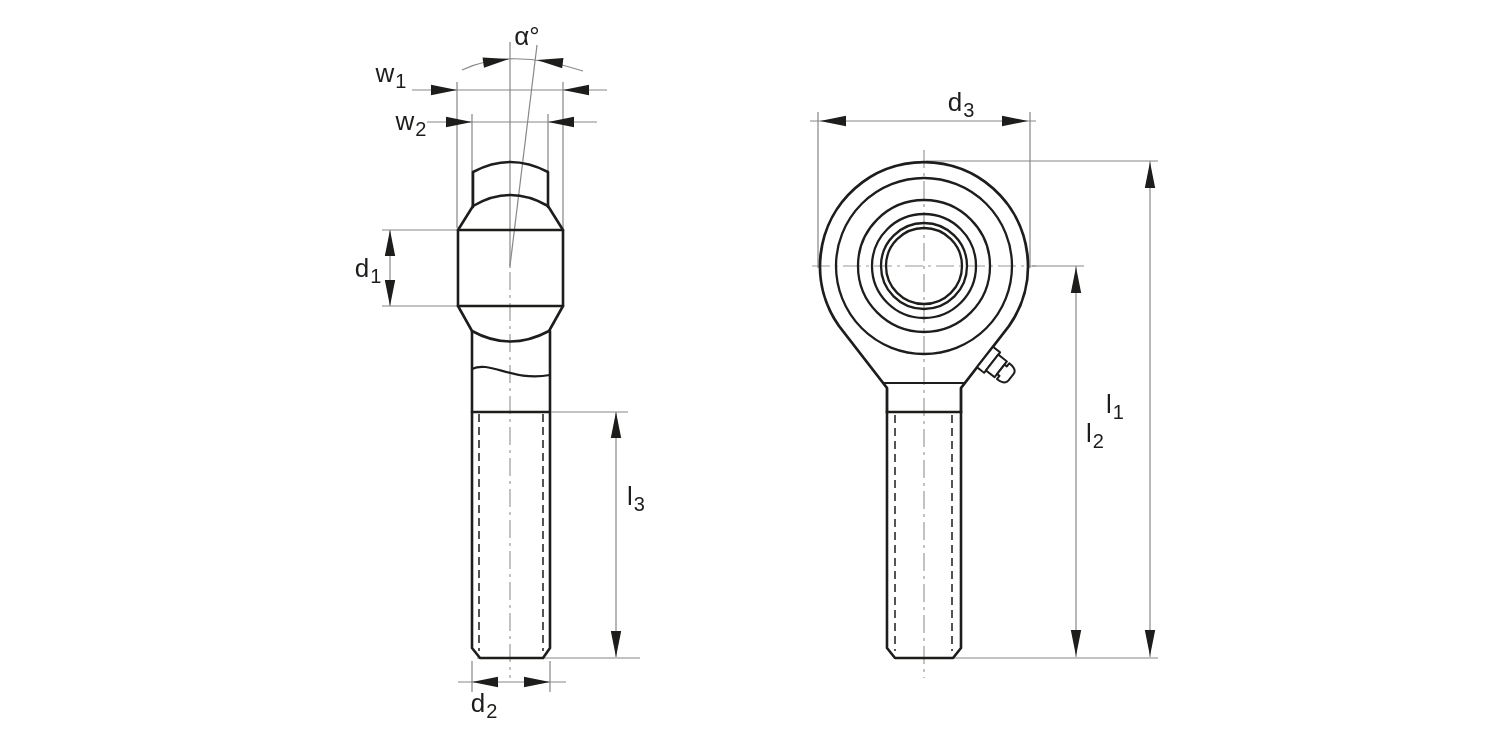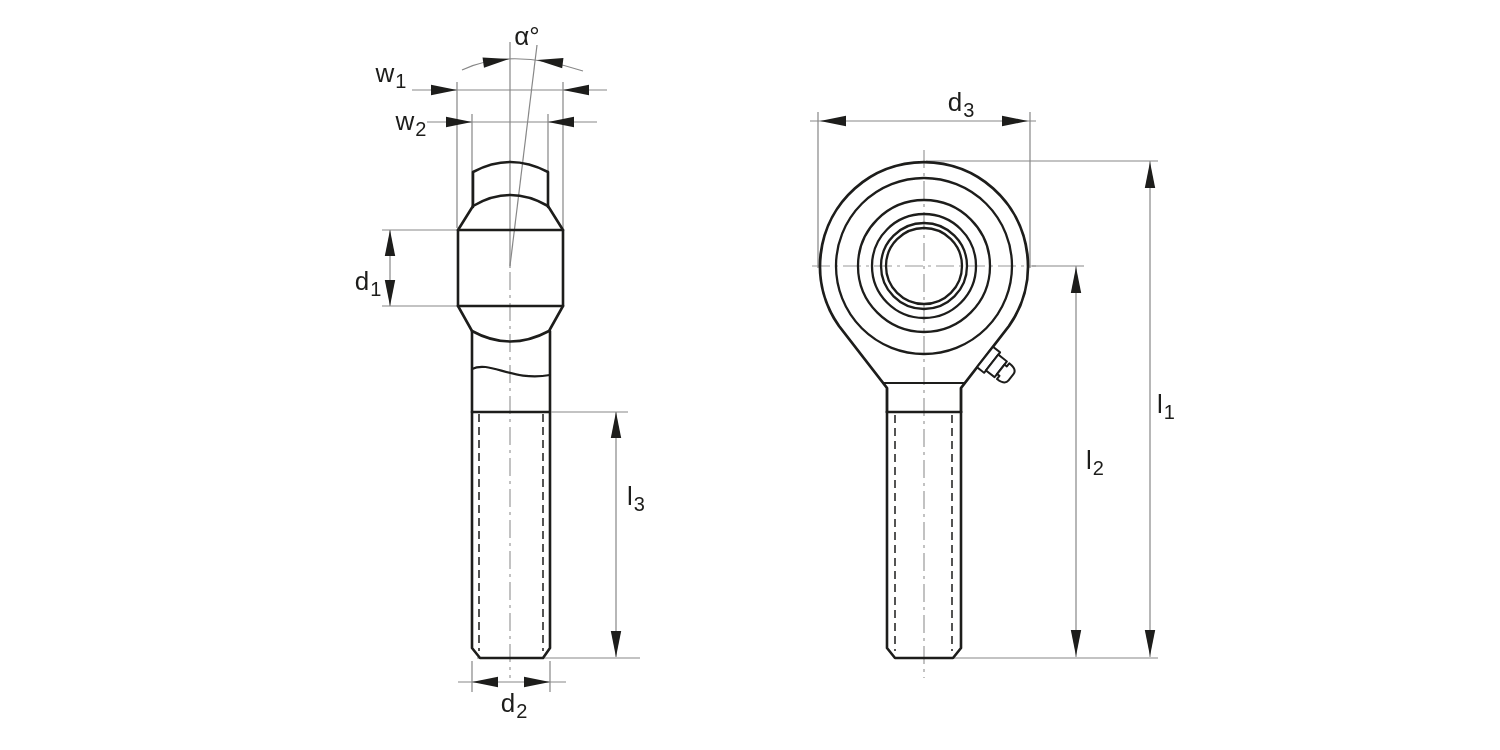--- a/index.html
+++ b/index.html
@@ -164,20 +164,20 @@
 
     <g stroke="#1d1d1b" stroke-width="1.5" fill="none" stroke-dasharray="8 5">
       <path d="M479,414 V651 M543,414 V651"></path>
       <path d="M895,415 V651 M952,415 V651"></path>
     </g>
   </svg>
 
   <span class="lbl" style="left:527px;top:36px"><span>α°</span></span>
   <span class="lbl" style="left:391px;top:73px"><span>w</span><span class="sub">1</span></span>
   <span class="lbl" style="left:411px;top:121px"><span>w</span><span class="sub">2</span></span>
-  <span class="lbl" style="left:368px;top:281px"><span>d</span><span class="sub">1</span></span>
-  <span class="lbl" style="left:514px;top:703px"><span>d</span><span class="sub">2</span></span>
+  <span class="lbl" style="left:368px;top:268px"><span>d</span><span class="sub">1</span></span>
+  <span class="lbl" style="left:484px;top:703px"><span>d</span><span class="sub">2</span></span>
   <span class="lbl" style="left:961px;top:102px"><span>d</span><span class="sub">3</span></span>
-  <span class="lbl" style="left:1166px;top:404px"><span>l</span><span class="sub">1</span></span>
-  <span class="lbl" style="left:1095px;top:460px"><span>l</span><span class="sub">2</span></span>
+  <span class="lbl" style="left:1115px;top:404px"><span>l</span><span class="sub">1</span></span>
+  <span class="lbl" style="left:1095px;top:433px"><span>l</span><span class="sub">2</span></span>
   <span class="lbl" style="left:636px;top:496px"><span>l</span><span class="sub">3</span></span>
 
 </div>
 
 </body></html>

